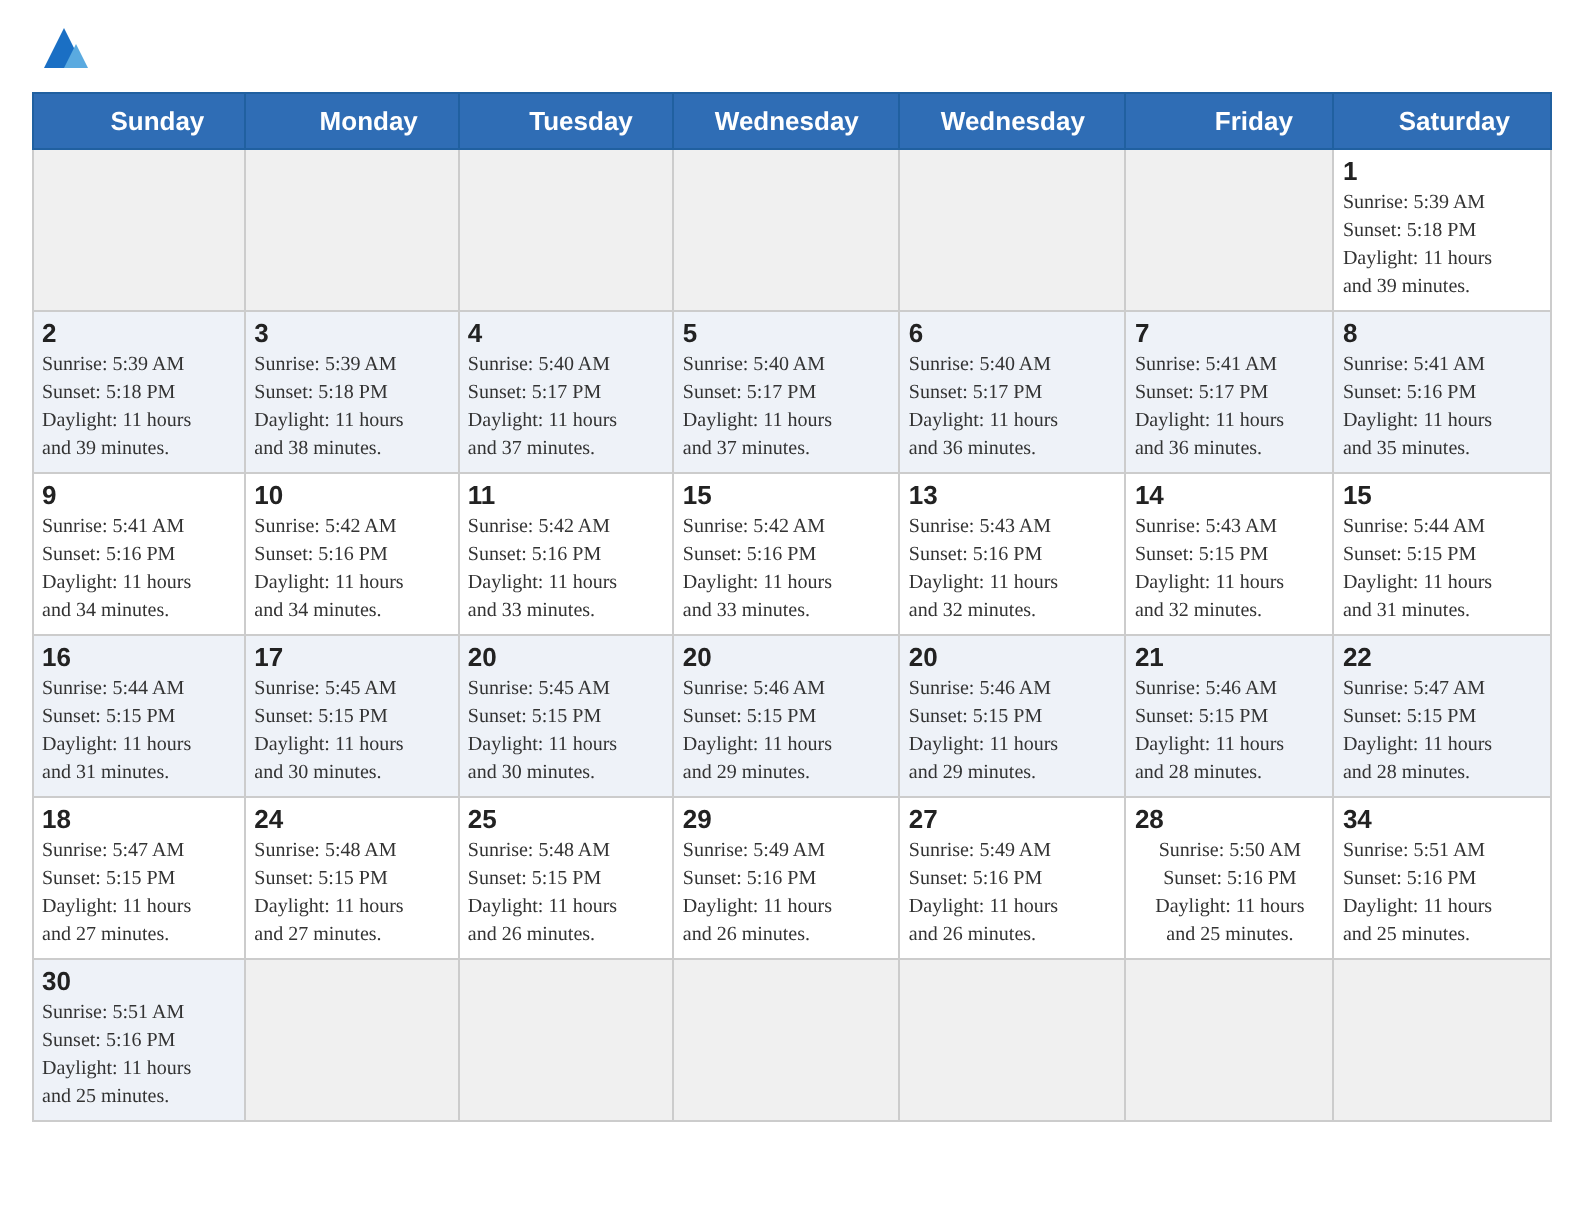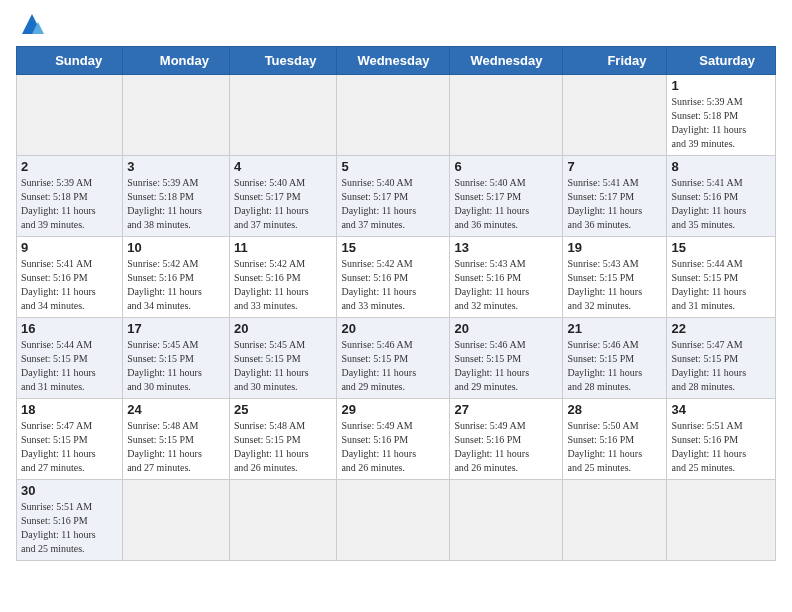--- a/index.html
+++ b/index.html
@@ -237,21 +237,21 @@
 and 33 minutes.</div>
           </td>
           <td>
             <span class="day-number">13</span>
             <div class="day-info" style="white-space: pre-line;">Sunrise: 5:43 AM
 Sunset: 5:16 PM
 Daylight: 11 hours
 and 32 minutes.</div>
           </td>
           <td>
-            <span class="day-number">19</span>
+            <span class="day-number">14</span>
             <div class="day-info" style="white-space: pre-line;">Sunrise: 5:43 AM
 Sunset: 5:15 PM
 Daylight: 11 hours
 and 32 minutes.</div>
           </td>
           <td>
             <span class="day-number">15</span>
             <div class="day-info" style="white-space: pre-line;">Sunrise: 5:44 AM
 Sunset: 5:15 PM
 Daylight: 11 hours
@@ -340,21 +340,21 @@
           </td>
           <td>
             <span class="day-number">27</span>
             <div class="day-info" style="white-space: pre-line;">Sunrise: 5:49 AM
 Sunset: 5:16 PM
 Daylight: 11 hours
 and 26 minutes.</div>
           </td>
           <td>
             <span class="day-number">28</span>
-            <div class="day-info" style="white-space: pre-line;">Sunrise: 5:50 AM
+            <div class="day-info" style="white-space: pre-line; text-align: center;">Sunrise: 5:50 AM
 Sunset: 5:16 PM
 Daylight: 11 hours
 and 25 minutes.</div>
           </td>
           <td>
             <span class="day-number">34</span>
             <div class="day-info" style="white-space: pre-line;">Sunrise: 5:51 AM
 Sunset: 5:16 PM
 Daylight: 11 hours
 and 25 minutes.</div>

